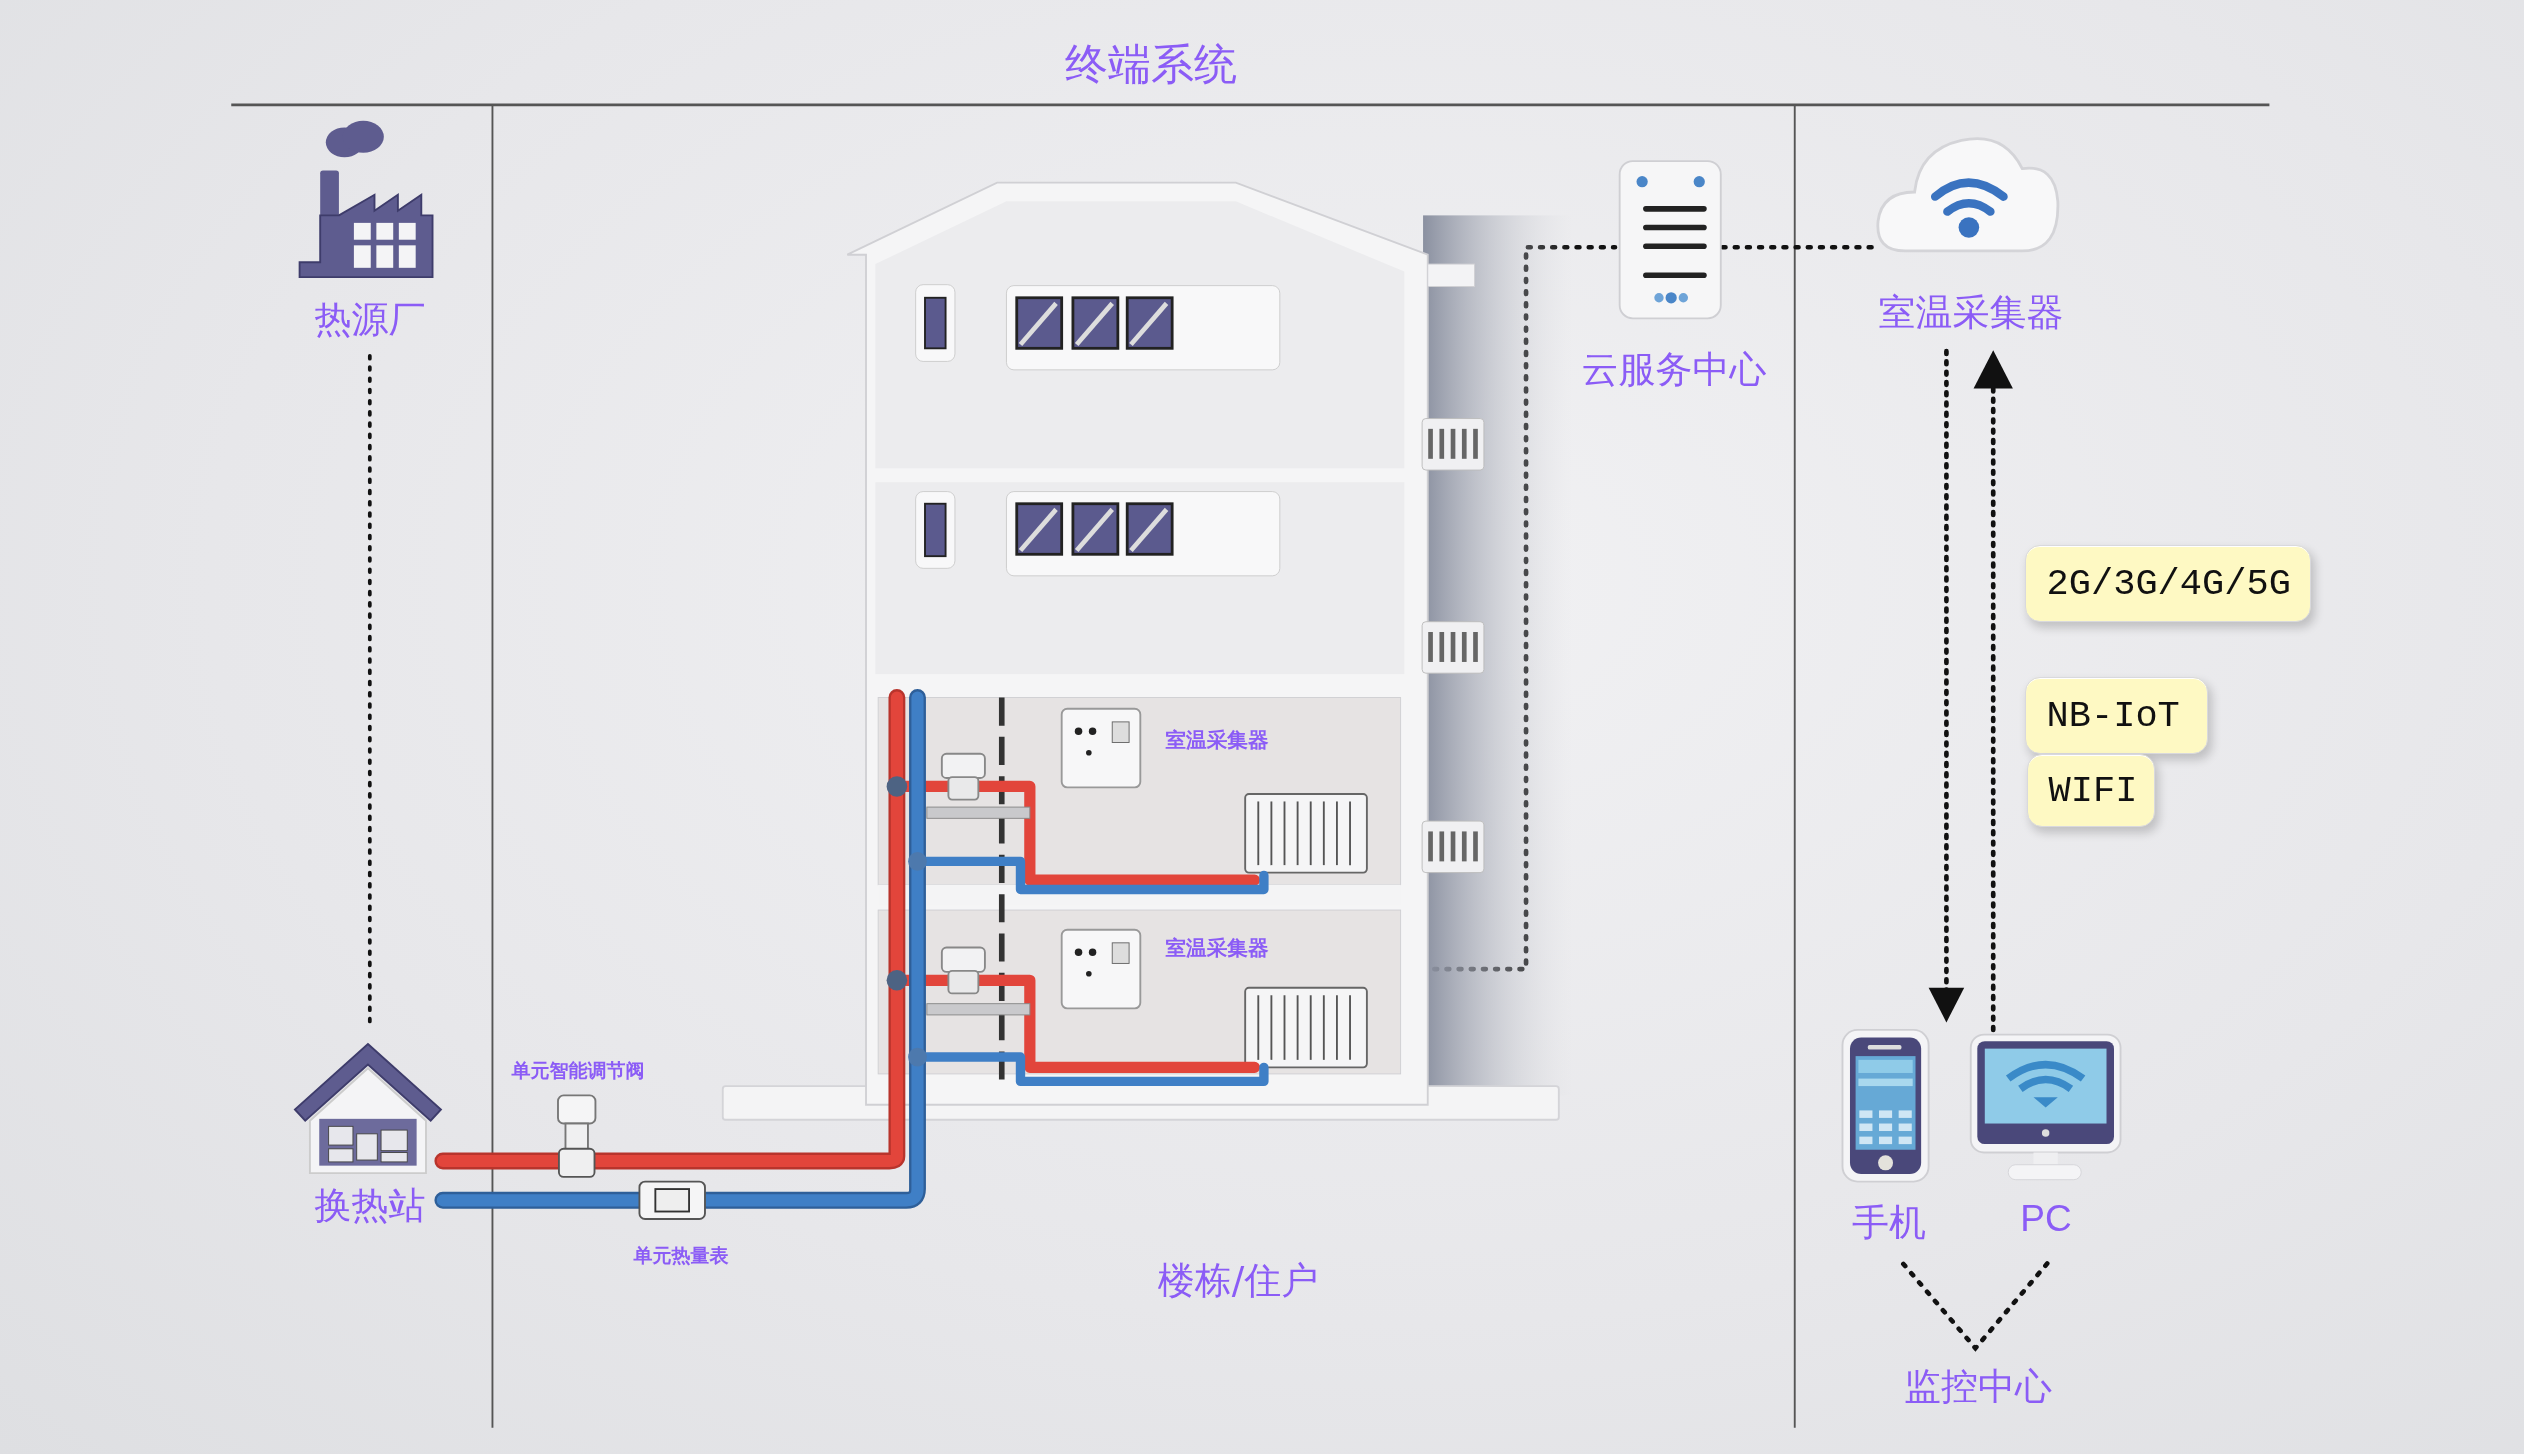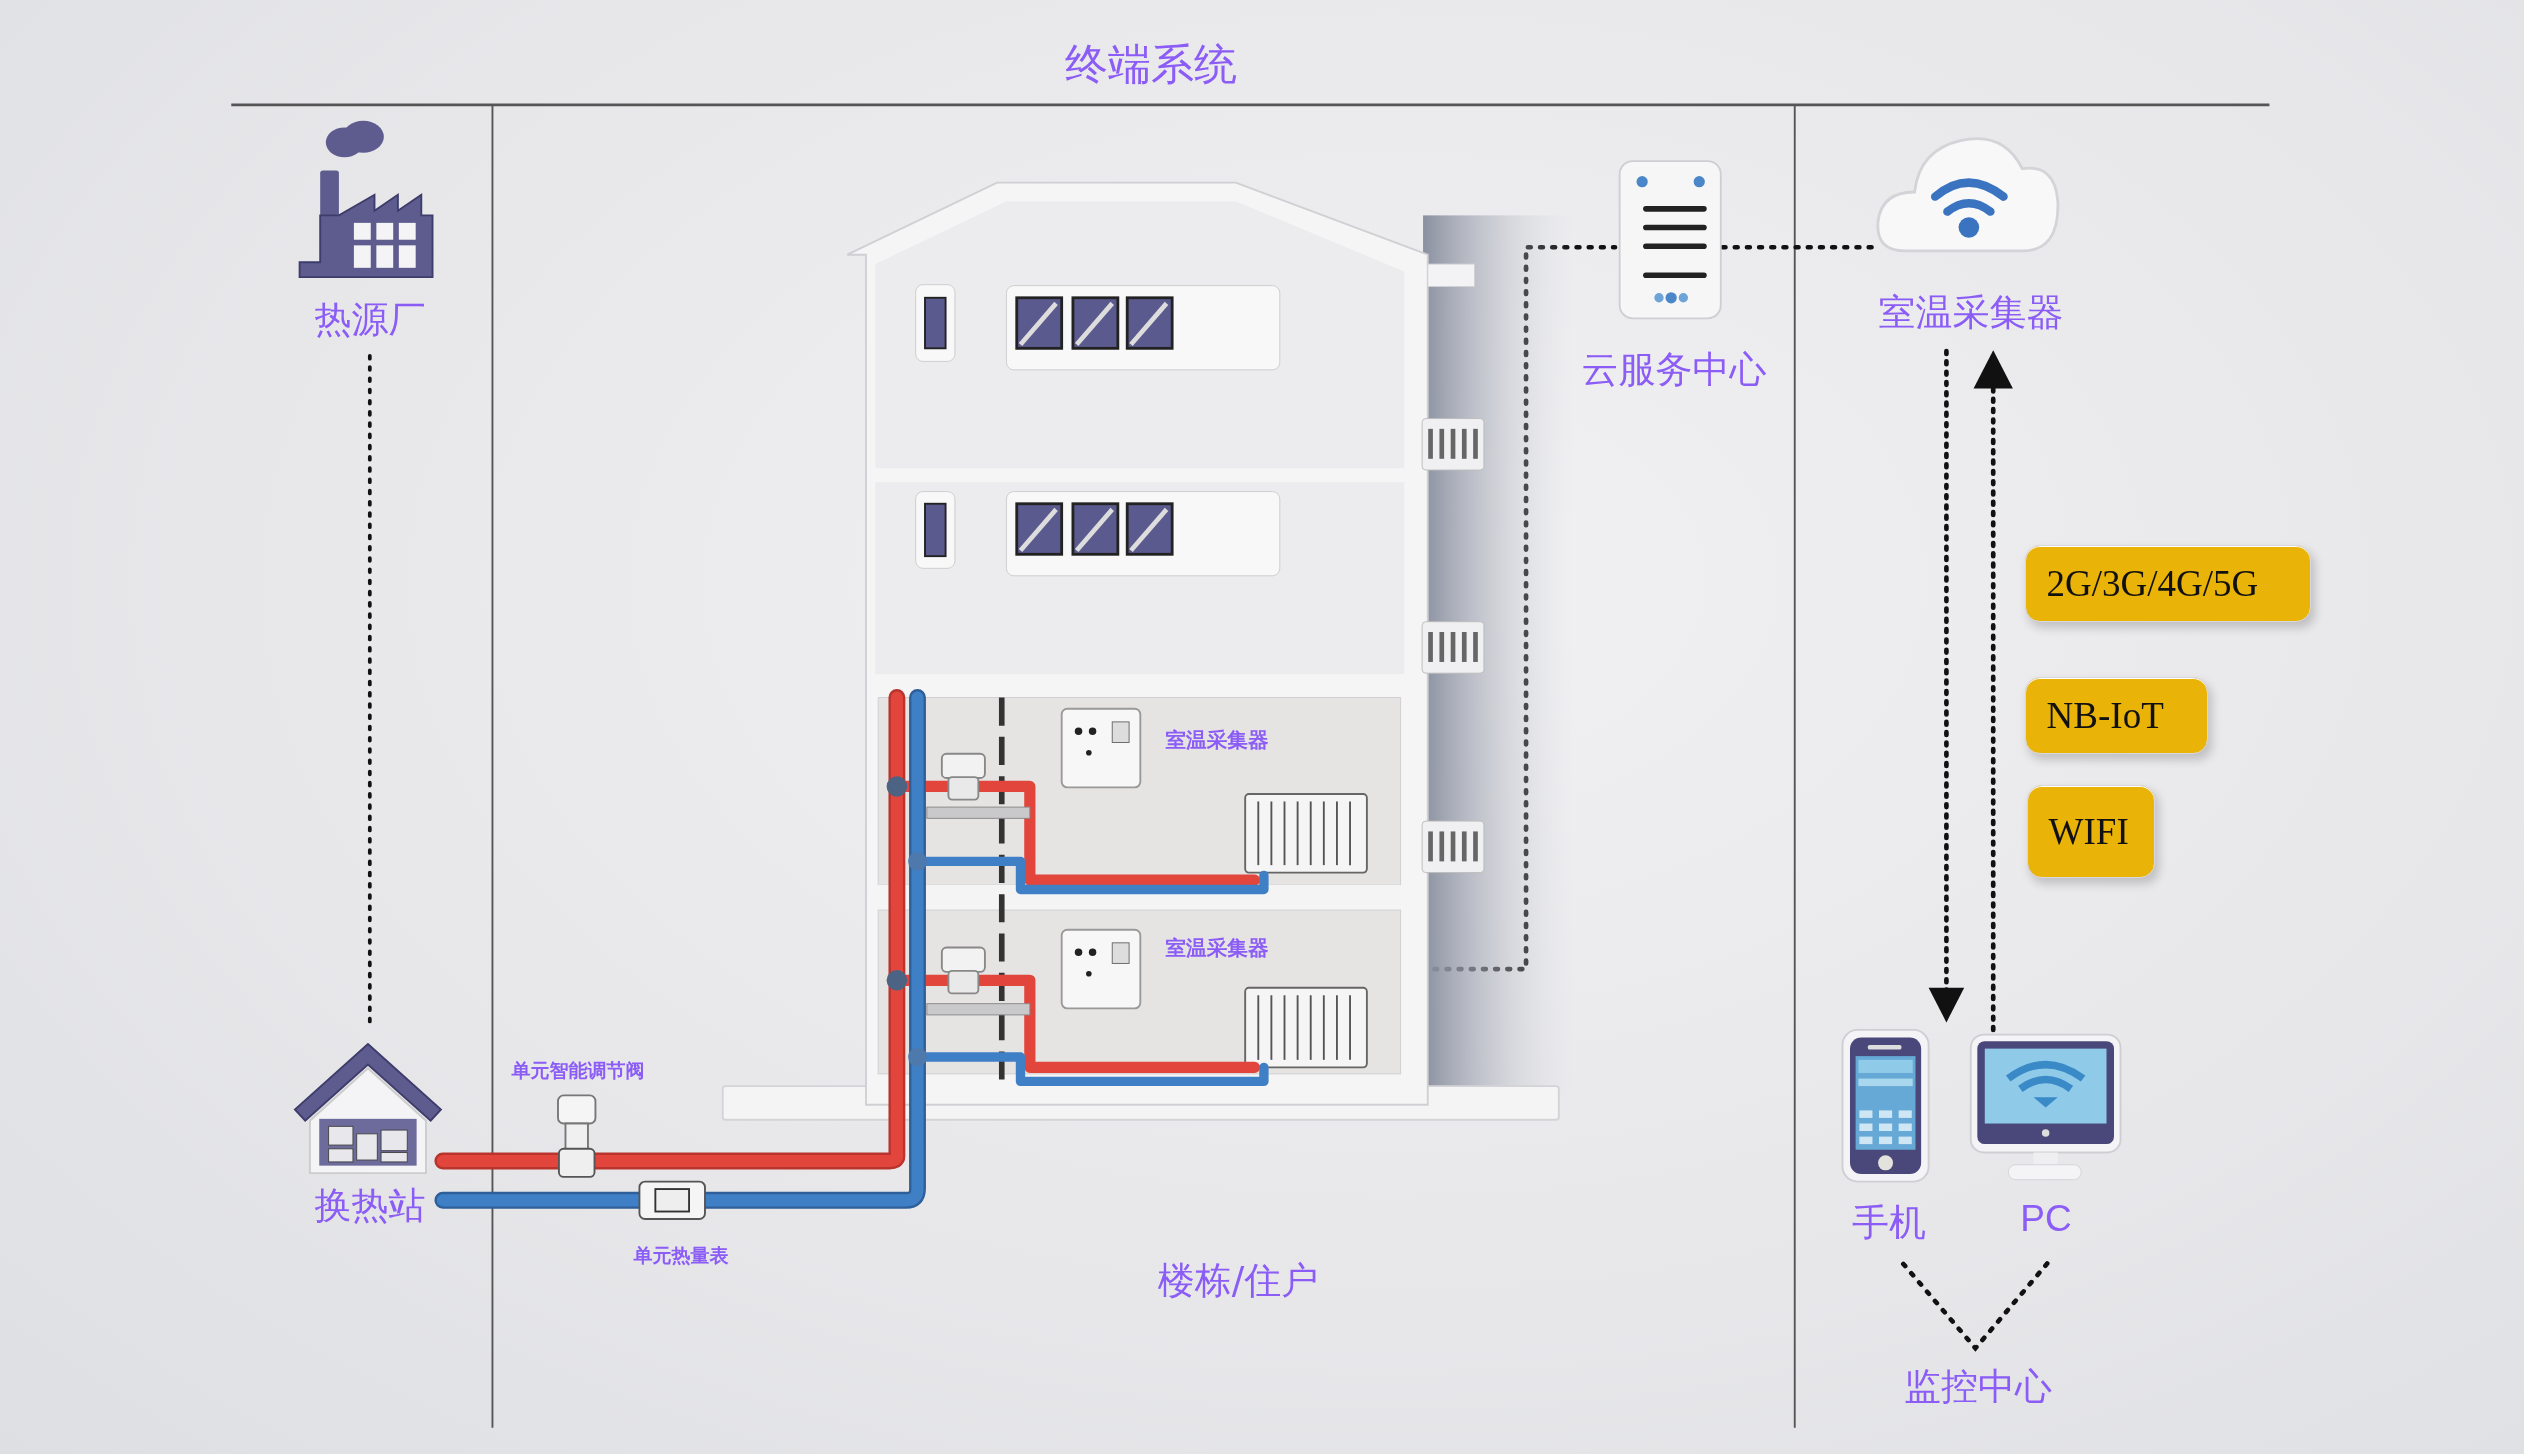--- a/index.html
+++ b/index.html
@@ -7,23 +7,23 @@
     width:2525px; height:1455px; position:relative; overflow:hidden;
     background: radial-gradient(ellipse at 55% 40%, #f1f1f3 0%, #e7e7ea 60%, #dedfe2 100%);
     font-family: "DejaVu Sans", "Liberation Sans", sans-serif;
     color:#111;
   }
   .label { position:absolute; white-space:nowrap; color:#8b5cf6; transform:translateX(-50%); }
   .title { font-size:43px; }
   .big { font-size:37px; }
   .small { font-size:19px; font-weight:bold;text-align:center; }
   .tag {
-    position:absolute; background:#eab308; border-radius:15px;
+    position:absolute; background:#fef9c3; border-radius:15px;
     box-shadow: 3.7px 5.6px 9.4px rgba(0,0,0,0.18), inset 0 0.9px 0 #fff;
-    border:0.9px solid #d9d9dd; font-family:Liberation Serif, serif;
+    border:0.9px solid #d9d9dd; font-family:Liberation Mono, monospace;
     font-size:37px; display:flex; align-items:center; padding-left:20.6px; box-sizing:border-box;
   }
   svg { position:absolute; left:0; top:0; }
 </style>
 </head>
 <body>
 
 <svg width="2525" height="1455" viewBox="0 0 2697 1554">
   <line x1="247" y1="112" x2="2424" y2="112" stroke="#555" stroke-width="3"></line>
   <line x1="526" y1="112" x2="526" y2="1525" stroke="#555" stroke-width="2"></line>
@@ -247,21 +247,21 @@
 <svg width="2525" height="1455" viewBox="0 0 2697 1554">
   <path d="M2035,268 Q2003,268 2006,236 Q2010,205 2045,205 Q2050,160 2095,150 Q2140,140 2160,180 Q2195,175 2198,215 Q2200,268 2160,268 Z" fill="#f8f8f9" stroke="#d4d4d8" stroke-width="3"></path>
   <path d="M2067,210 Q2102,180 2140,210" fill="none" stroke="#3a73c0" stroke-width="9" stroke-linecap="round"></path>
   <path d="M2080,226 Q2103,208 2126,226" fill="none" stroke="#3a73c0" stroke-width="9" stroke-linecap="round"></path>
   <circle cx="2103" cy="243" r="11" fill="#3a73c0"></circle>
 </svg>
 <div class="label big" style="left:1971px;top:288px;">室温采集器</div>
 
 <div class="tag" style="left:2025px;top:545px;width:286px;height:77px;">2G/3G/4G/5G</div>
 <div class="tag" style="left:2025px;top:652px;width:183px;height:77px;margin-top:25px;">NB-IoT</div>
-<div class="tag" style="left:2027px;top:785px;width:128px;height:93px;">WIFI</div>
+<div class="tag" style="left:2027px;top:754px;width:128px;height:73px;">WIFI</div>
 
 <svg width="2525" height="1455" viewBox="0 0 2697 1554">
   <rect x="1968" y="1100" width="92" height="162" rx="16" fill="#f4f4f6" stroke="#cfcfd3" stroke-width="2"></rect>
   <rect x="1976" y="1108" width="76" height="146" rx="12" fill="#4a487a"></rect>
   <rect x="1995" y="1116" width="36" height="5" rx="2" fill="#ddd"></rect>
   <rect x="1982" y="1128" width="64" height="100" fill="#66a9d6"></rect>
   <rect x="1985" y="1132" width="58" height="14" fill="#8fcbe8"></rect>
   <rect x="1985" y="1152" width="58" height="8" fill="#a9d8ee"></rect>
   <g fill="#cfe6f4">
       <rect x="1986" y="1186" width="14" height="8"></rect>

